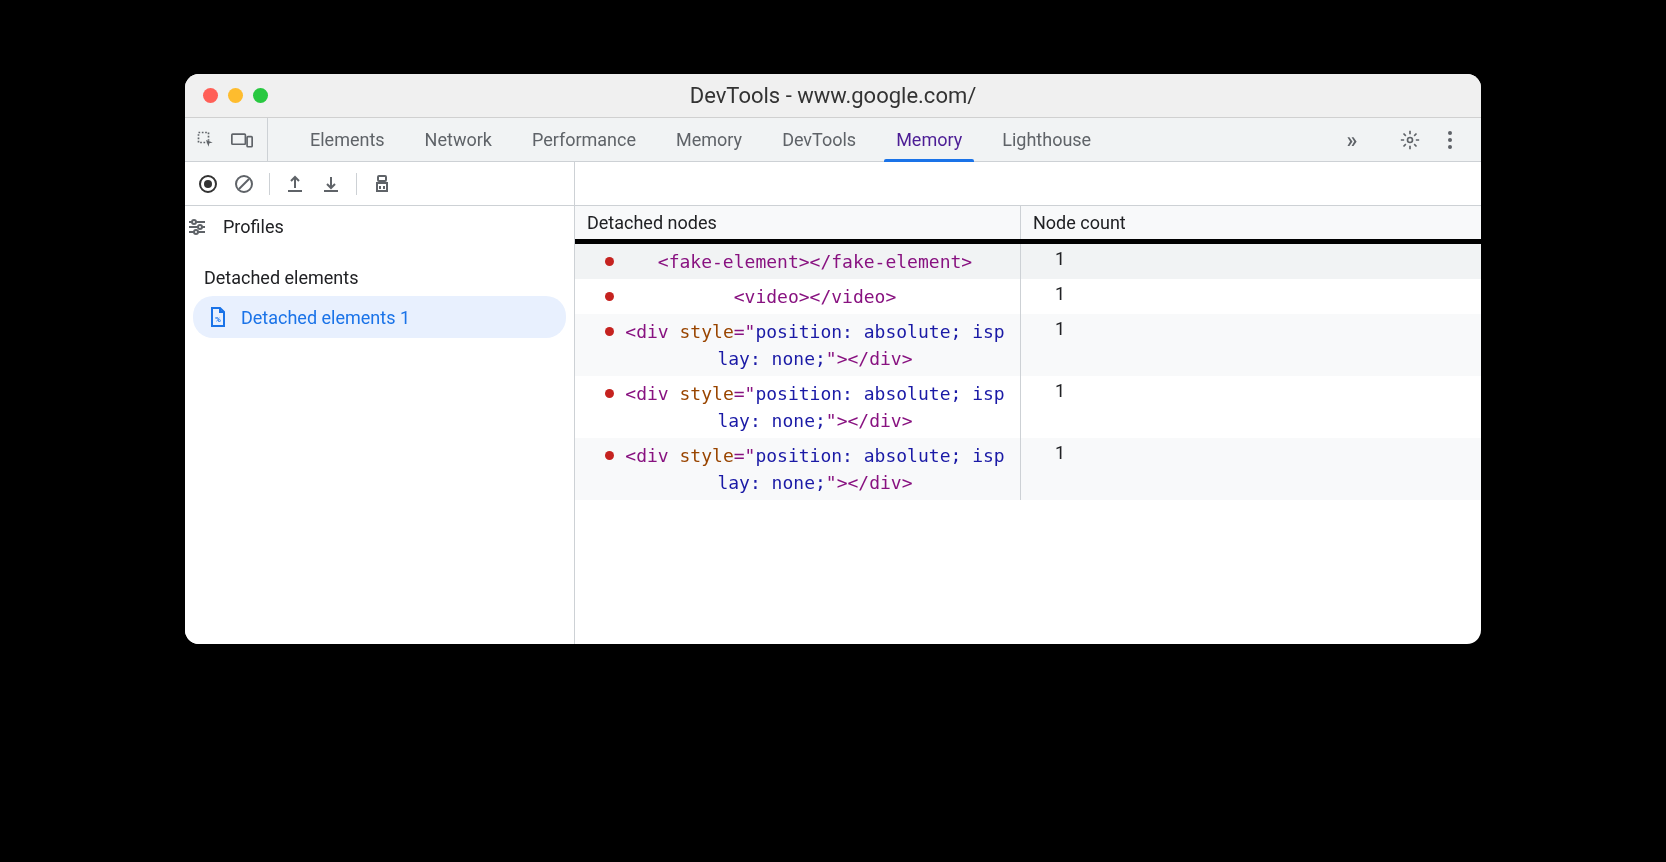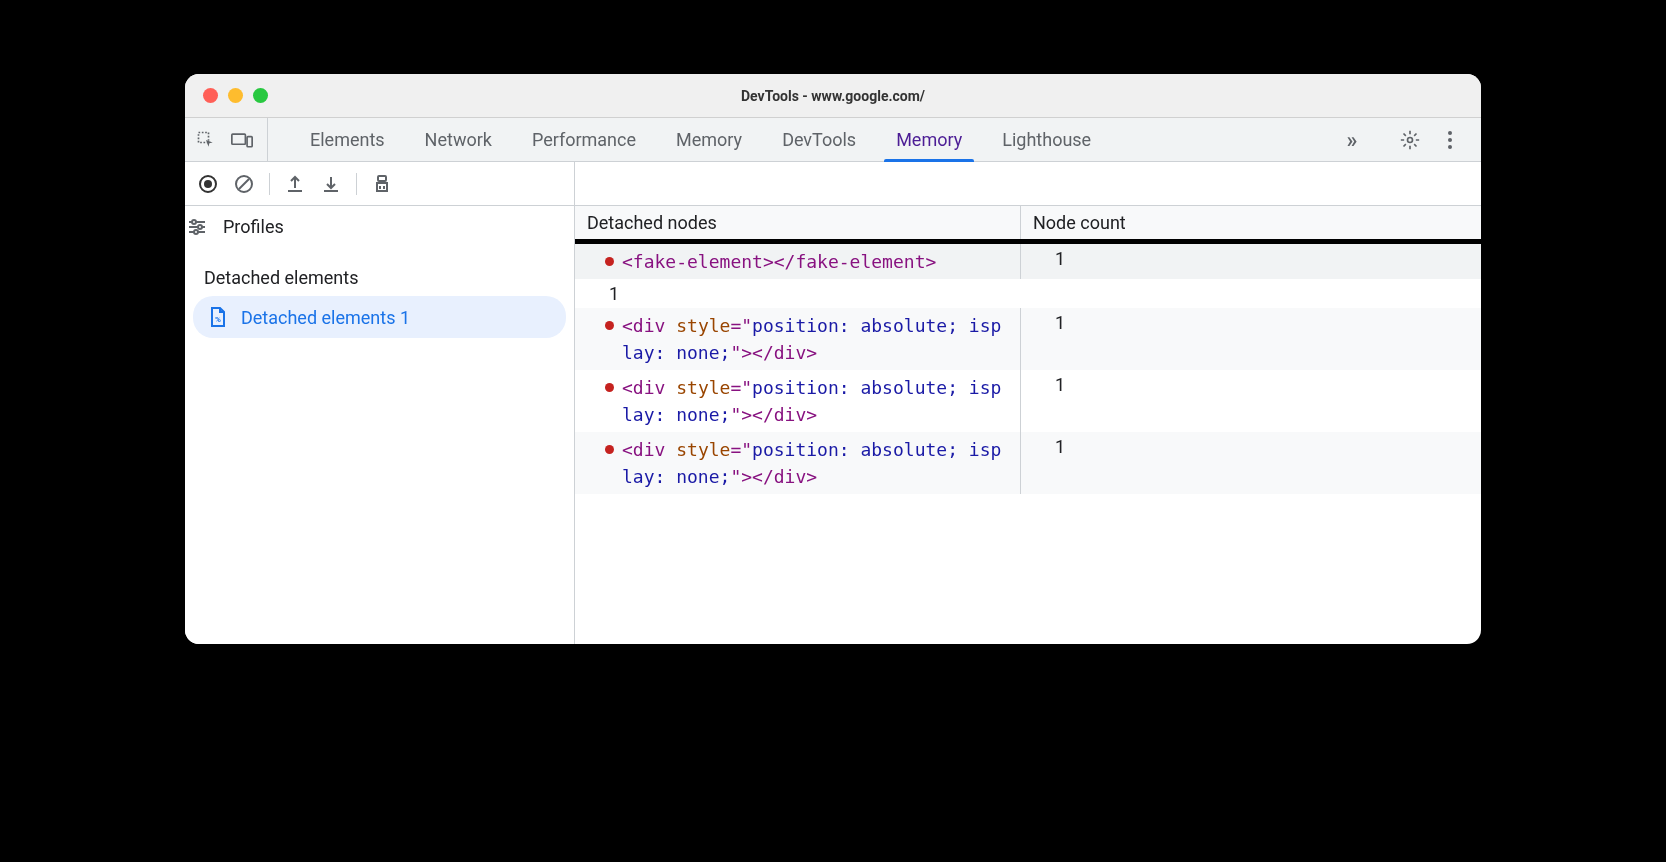--- a/index.html
+++ b/index.html
@@ -37,22 +37,22 @@
   padding-left: 18px;
 }
 .traffic-light { width: 15px; height: 15px; border-radius: 50%; }
 .tl-red { background: #ff5f57; }
 .tl-yellow { background: #febc2e; }
 .tl-green { background: #28c840; }
 .title {
   position: absolute;
   left: 50%;
   transform: translateX(-50%);
-  font-size: 14px;
-  font-weight: 700;
+  font-size: 22px;
+  font-weight: 400;
   color: #333;
 }
 .tabbar {
   height: 44px;
   background: #f1f3f4;
   border-bottom: 1px solid #cdd1d5;
   display: flex;
   align-items: center;
   padding: 0 10px;
   gap: 16px;
@@ -207,21 +207,21 @@
   gap: 8px;
 }
 .bullet {
   width: 9px;
   height: 9px;
   border-radius: 50%;
   background: #c5221f;
   flex-shrink: 0;
   margin-top: 9px;
 }
-.node-text { flex: 1; word-break: break-all; line-height: 1.5; }
+.node-text { flex: 1; word-break: break-all; line-height: 1.5; text-align: center; }
 .cell-right {
   flex: 1;
   padding: 4px 34px;
   font-size: 18px;
   color: #202124;
 }
 .tag-punct { color: #881280; }
 .tag-name { color: #881280; }
 .attr-name { color: #994500; }
 .attr-value { color: #1a1aa6; }
@@ -353,20 +353,24 @@
       </div>
       <div class="table-body" id="table-body">
           <div class="row selected">
             <div class="cell-left">
               <div class="bullet"></div>
               <div class="node-text"><span class="tag-punct">&lt;</span><span class="tag-name">fake-element</span><span class="tag-punct">&gt;</span><span class="tag-punct">&lt;/</span><span class="tag-name">fake-element</span><span class="tag-punct">&gt;</span></div>
             </div>
             <div class="cell-right">1</div>
           </div>
           <div class="row">
+            <div class="cell-left">
+              <div class="bullet"></div>
+              <div class="node-text"><span class="tag-punct">&lt;</span><span class="tag-name">video</span><span class="tag-punct">&gt;</span><span class="tag-punct">&lt;/</span><span class="tag-name">video</span><span class="tag-punct">&gt;</span></div>
+            </div>
             <div class="cell-right">1</div>
           </div>
           <div class="row odd">
             <div class="cell-left">
               <div class="bullet"></div>
               <div class="node-text"><span class="tag-punct">&lt;</span><span class="tag-name">div</span><span> </span><span class="attr-name">style</span><span class="tag-punct">="</span><span class="attr-value">position: absolute; isplay: none;</span><span class="tag-punct">"</span><span class="tag-punct">&gt;</span><span class="tag-punct">&lt;/</span><span class="tag-name">div</span><span class="tag-punct">&gt;</span></div>
             </div>
             <div class="cell-right">1</div>
           </div>
           <div class="row">

